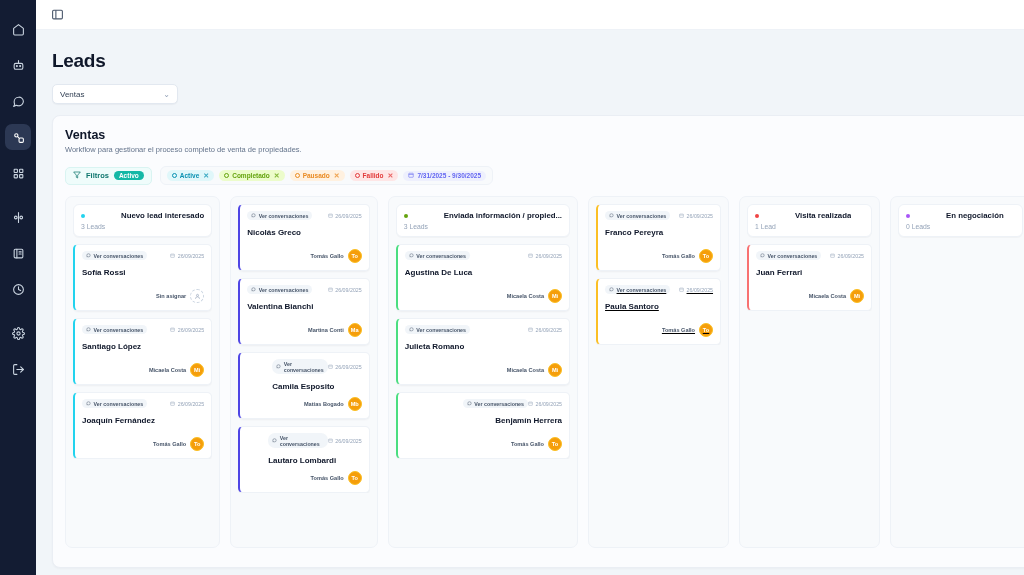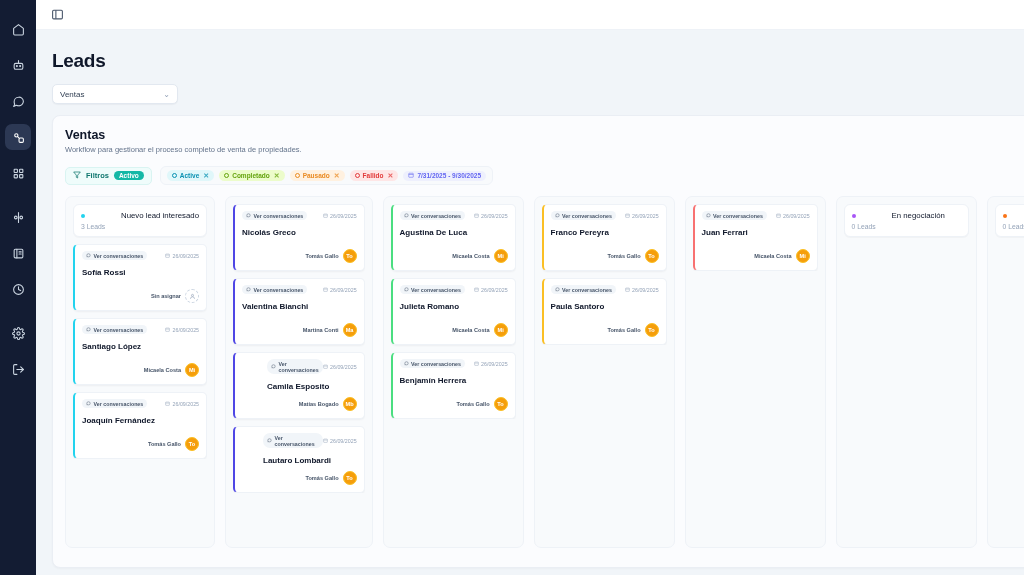--- a/index.html
+++ b/index.html
@@ -124,21 +124,21 @@
     border: 1px solid #eef2f7;
     border-radius: 6px;
     padding: 6px 7px;
     margin: 7px 0 0 0;
     flex: 0 0 auto;
     box-shadow: 0 1px 1px rgba(15,23,42,.03);
   }
   .col-title-row { display: flex; align-items: center; gap: 4px; }
   .col-dot { width: 4px; height: 4px; border-radius: 50%; flex: 0 0 4px; }
   .col-title {
-    font-size: 7.8px; font-weight: 400; color: #0f172a;
+    font-size: 7.8px; font-weight: 700; color: #0f172a;
     white-space: nowrap; overflow: hidden; text-overflow: ellipsis; padding-left: 32px;
   }
   .col-count { font-size: 6.8px; color: #94a3b8; margin-top: 3px; }
 
   .cards { margin-top: 7px; display: flex; flex-direction: column; gap: 7px; overflow: hidden; }
 
   .card {
     background: #ffffff;
     border: 1px solid #eef2f7;
     border-left-width: 2.5px; border-left-style: solid;
@@ -463,20 +463,27 @@
                   </div>
                   <div class="card-name">Lautaro Lombardi</div>
                   <div class="card-foot">
                     <span class="owner-name">Tomás Gallo</span>
                     <span class="avatar">To</span>
                   </div>
                 </div>
               </div>
             </div>
             <div class="column">
+              <div class="col-head">
+                <div class="col-title-row">
+                  <span class="col-dot" style="background:#65a30d"></span>
+                  <span class="col-title">Enviada información / propied...</span>
+                </div>
+                <div class="col-count">3 Leads</div>
+              </div>
               <div class="cards">
                 <div class="card" style="border-left-color: rgb(74, 222, 128);">
                   <div class="card-top">
                     <span class="conv-chip">
                       <span><svg viewBox="0 0 24 24" fill="none" stroke="currentColor" stroke-width="2.2">
                           <path d="M20 11a7.5 7.5 0 0 1-8 7.5 8 8 0 0 1-3.5-.8L4 19l1.3-3.6A7.7 7.7 0 0 1 4 11a7.5 7.5 0 0 1 8-7.4A7.5 7.5 0 0 1 20 11z"></path>
                         </svg></span>
                       <span>Ver conversaciones</span>
                     </span>
                     <span class="card-date"><span><svg viewBox="0 0 24 24" fill="none" stroke="currentColor" stroke-width="2.2">
@@ -502,21 +509,21 @@
                           <rect x="3" y="5" width="18" height="16" rx="2"></rect>
                           <line x1="3" y1="10" x2="21" y2="10"></line>
                         </svg></span>26/09/2025</span>
                   </div>
                   <div class="card-name">Julieta Romano</div>
                   <div class="card-foot">
                     <span class="owner-name">Micaela Costa</span>
                     <span class="avatar">Mi</span>
                   </div>
                 </div>
-                <div class="card" style="border-left-color: rgb(74, 222, 128);">
+                <div class="card" style="border-left-color: rgb(74, 222, 128); align-items: flex-end;">
                   <div class="card-top">
                     <span class="conv-chip">
                       <span><svg viewBox="0 0 24 24" fill="none" stroke="currentColor" stroke-width="2.2">
                           <path d="M20 11a7.5 7.5 0 0 1-8 7.5 8 8 0 0 1-3.5-.8L4 19l1.3-3.6A7.7 7.7 0 0 1 4 11a7.5 7.5 0 0 1 8-7.4A7.5 7.5 0 0 1 20 11z"></path>
                         </svg></span>
                       <span>Ver conversaciones</span>
                     </span>
                     <span class="card-date"><span><svg viewBox="0 0 24 24" fill="none" stroke="currentColor" stroke-width="2.2">
                           <rect x="3" y="5" width="18" height="16" rx="2"></rect>
                           <line x1="3" y1="10" x2="21" y2="10"></line>
@@ -544,21 +551,21 @@
                           <rect x="3" y="5" width="18" height="16" rx="2"></rect>
                           <line x1="3" y1="10" x2="21" y2="10"></line>
                         </svg></span>26/09/2025</span>
                   </div>
                   <div class="card-name">Franco Pereyra</div>
                   <div class="card-foot">
                     <span class="owner-name">Tomás Gallo</span>
                     <span class="avatar">To</span>
                   </div>
                 </div>
-                <div class="card" style="border-left-color: rgb(251, 191, 36);">
+                <div class="card" style="border-left-color: rgb(251, 191, 36); text-decoration: underline;">
                   <div class="card-top">
                     <span class="conv-chip">
                       <span><svg viewBox="0 0 24 24" fill="none" stroke="currentColor" stroke-width="2.2">
                           <path d="M20 11a7.5 7.5 0 0 1-8 7.5 8 8 0 0 1-3.5-.8L4 19l1.3-3.6A7.7 7.7 0 0 1 4 11a7.5 7.5 0 0 1 8-7.4A7.5 7.5 0 0 1 20 11z"></path>
                         </svg></span>
                       <span>Ver conversaciones</span>
                     </span>
                     <span class="card-date"><span><svg viewBox="0 0 24 24" fill="none" stroke="currentColor" stroke-width="2.2">
                           <rect x="3" y="5" width="18" height="16" rx="2"></rect>
                           <line x1="3" y1="10" x2="21" y2="10"></line>
@@ -566,20 +573,27 @@
                   </div>
                   <div class="card-name">Paula Santoro</div>
                   <div class="card-foot">
                     <span class="owner-name">Tomás Gallo</span>
                     <span class="avatar">To</span>
                   </div>
                 </div>
               </div>
             </div>
             <div class="column">
+              <div class="col-head">
+                <div class="col-title-row">
+                  <span class="col-dot" style="background:#ef4444"></span>
+                  <span class="col-title">Visita realizada</span>
+                </div>
+                <div class="col-count">1 Lead</div>
+              </div>
               <div class="cards">
                 <div class="card" style="border-left-color: rgb(248, 113, 113);">
                   <div class="card-top">
                     <span class="conv-chip">
                       <span><svg viewBox="0 0 24 24" fill="none" stroke="currentColor" stroke-width="2.2">
                           <path d="M20 11a7.5 7.5 0 0 1-8 7.5 8 8 0 0 1-3.5-.8L4 19l1.3-3.6A7.7 7.7 0 0 1 4 11a7.5 7.5 0 0 1 8-7.4A7.5 7.5 0 0 1 20 11z"></path>
                         </svg></span>
                       <span>Ver conversaciones</span>
                     </span>
                     <span class="card-date"><span><svg viewBox="0 0 24 24" fill="none" stroke="currentColor" stroke-width="2.2">

